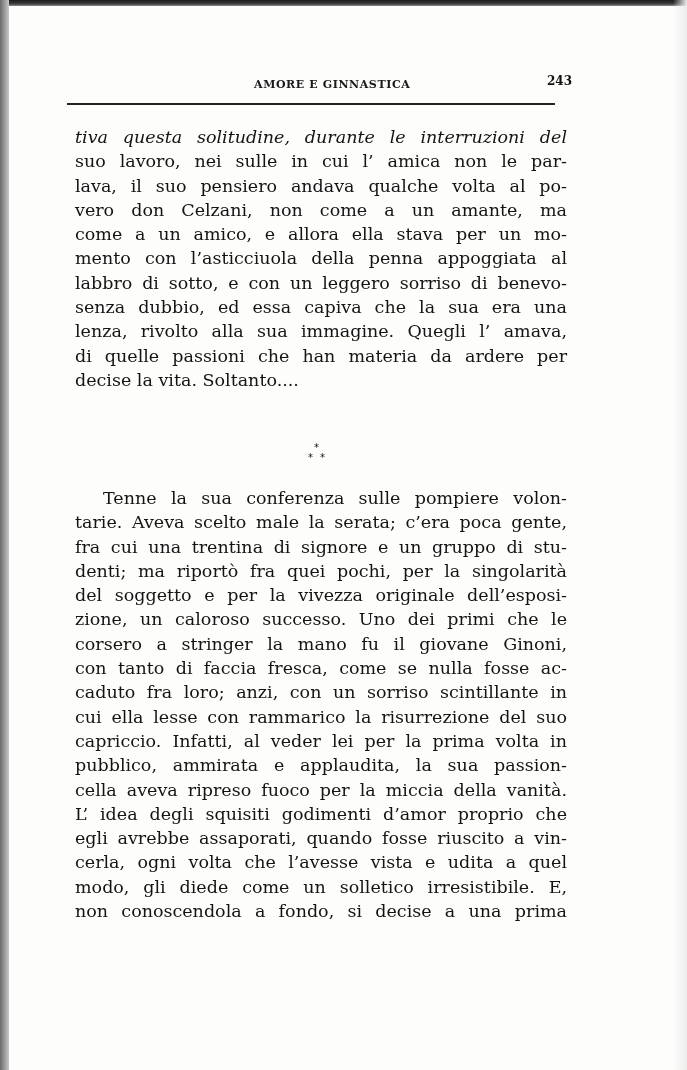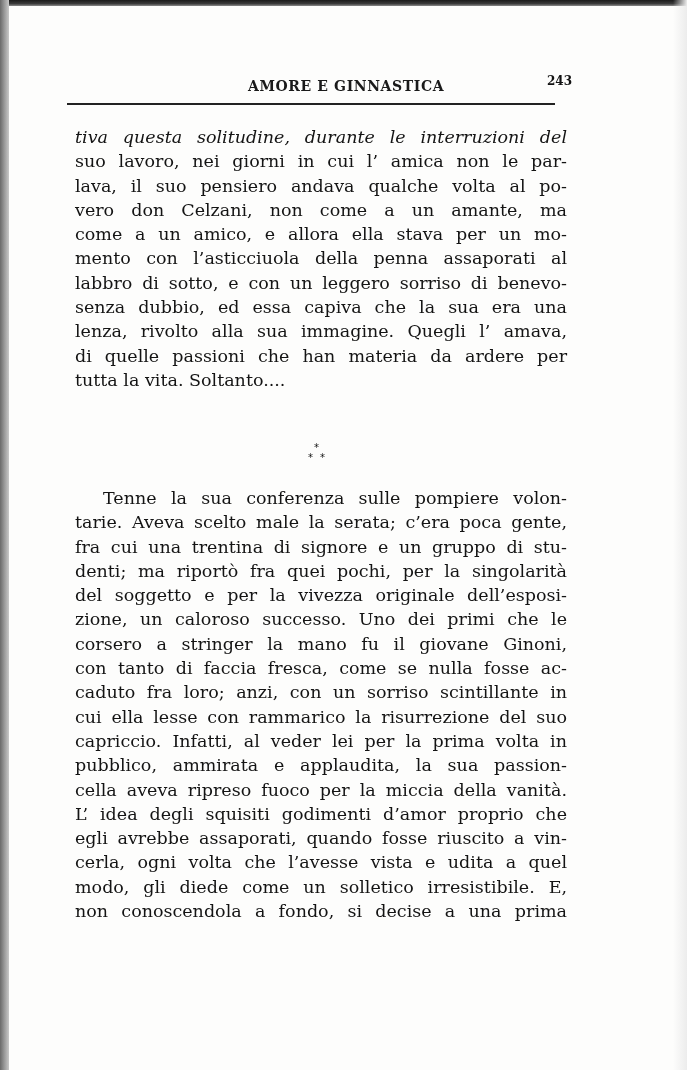--- a/index.html
+++ b/index.html
@@ -37,24 +37,24 @@
     }
     .header {
       position: absolute;
       left: 75px;
       top: 74px;
       width: 497px;
       height: 24px;
     }
     .running-title {
       position: absolute;
-      left: 173px;
+      left: 179px;
       top: 4px;
       font-family: "DejaVu Serif", serif;
-      font-size: 14px;
+      font-size: 11px;
       letter-spacing: 0.6px;
       color: #1a1a1a;
       font-weight: bold;
     }
     .page-number {
       position: absolute;
       right: 0;
       top: 0;
       font-family: "DejaVu Serif", serif;
       font-size: 12px;
@@ -117,30 +117,30 @@
   <div class="right-edge"></div>
 
   <div class="header">
     <span class="running-title">AMORE E GINNASTICA</span>
     <span class="page-number">243</span>
   </div>
   <div class="rule"></div>
 
   <div class="text-block block-1">
     <span class="line" style="word-spacing: 9.3125px; font-style: italic;">tiva questa solitudine, durante le interruzioni del</span>
-    <span class="line" style="word-spacing: 7.2375px;">suo lavoro, nei giorni in cui l’ amica non le par-</span>
+    <span class="line" style="word-spacing: 7.2375px;">suo lavoro, nei sulle in cui l’ amica non le par-</span>
     <span class="line" style="word-spacing: 8.27148px;">lava, il suo pensiero andava qualche volta al po-</span>
     <span class="line" style="word-spacing: 11.4824px;">vero don Celzani, non come a un amante, ma</span>
     <span class="line" style="word-spacing: 7.2px;">come a un amico, e allora ella stava per un mo-</span>
-    <span class="line" style="word-spacing: 8.65885px;">mento con l’asticciuola della penna assaporati al</span>
+    <span class="line" style="word-spacing: 8.65885px;">mento con l’asticciuola della penna appoggiata al</span>
     <span class="line" style="word-spacing: 4.25694px;">labbro di sotto, e con un leggero sorriso di benevo-</span>
     <span class="line" style="word-spacing: 7.46181px;">senza dubbio, ed essa capiva che la sua era una</span>
     <span class="line" style="word-spacing: 7.74777px;">lenza, rivolto alla sua immagine. Quegli l’ amava,</span>
     <span class="line" style="word-spacing: 7.48242px;">di quelle passioni che han materia da ardere per</span>
-    <span class="line last">tutta la vita. Soltanto....</span>
+    <span class="line last">decise la vita. Soltanto....</span>
   </div>
 
   <div class="asterism">
     <span class="star s1">*</span>
     <span class="star s2">*</span>
     <span class="star s3">*</span>
   </div>
 
   <div class="text-block block-2">
     <span class="line indent" style="word-spacing: 8.75px;">Tenne la sua conferenza sulle pompiere volon-</span>

